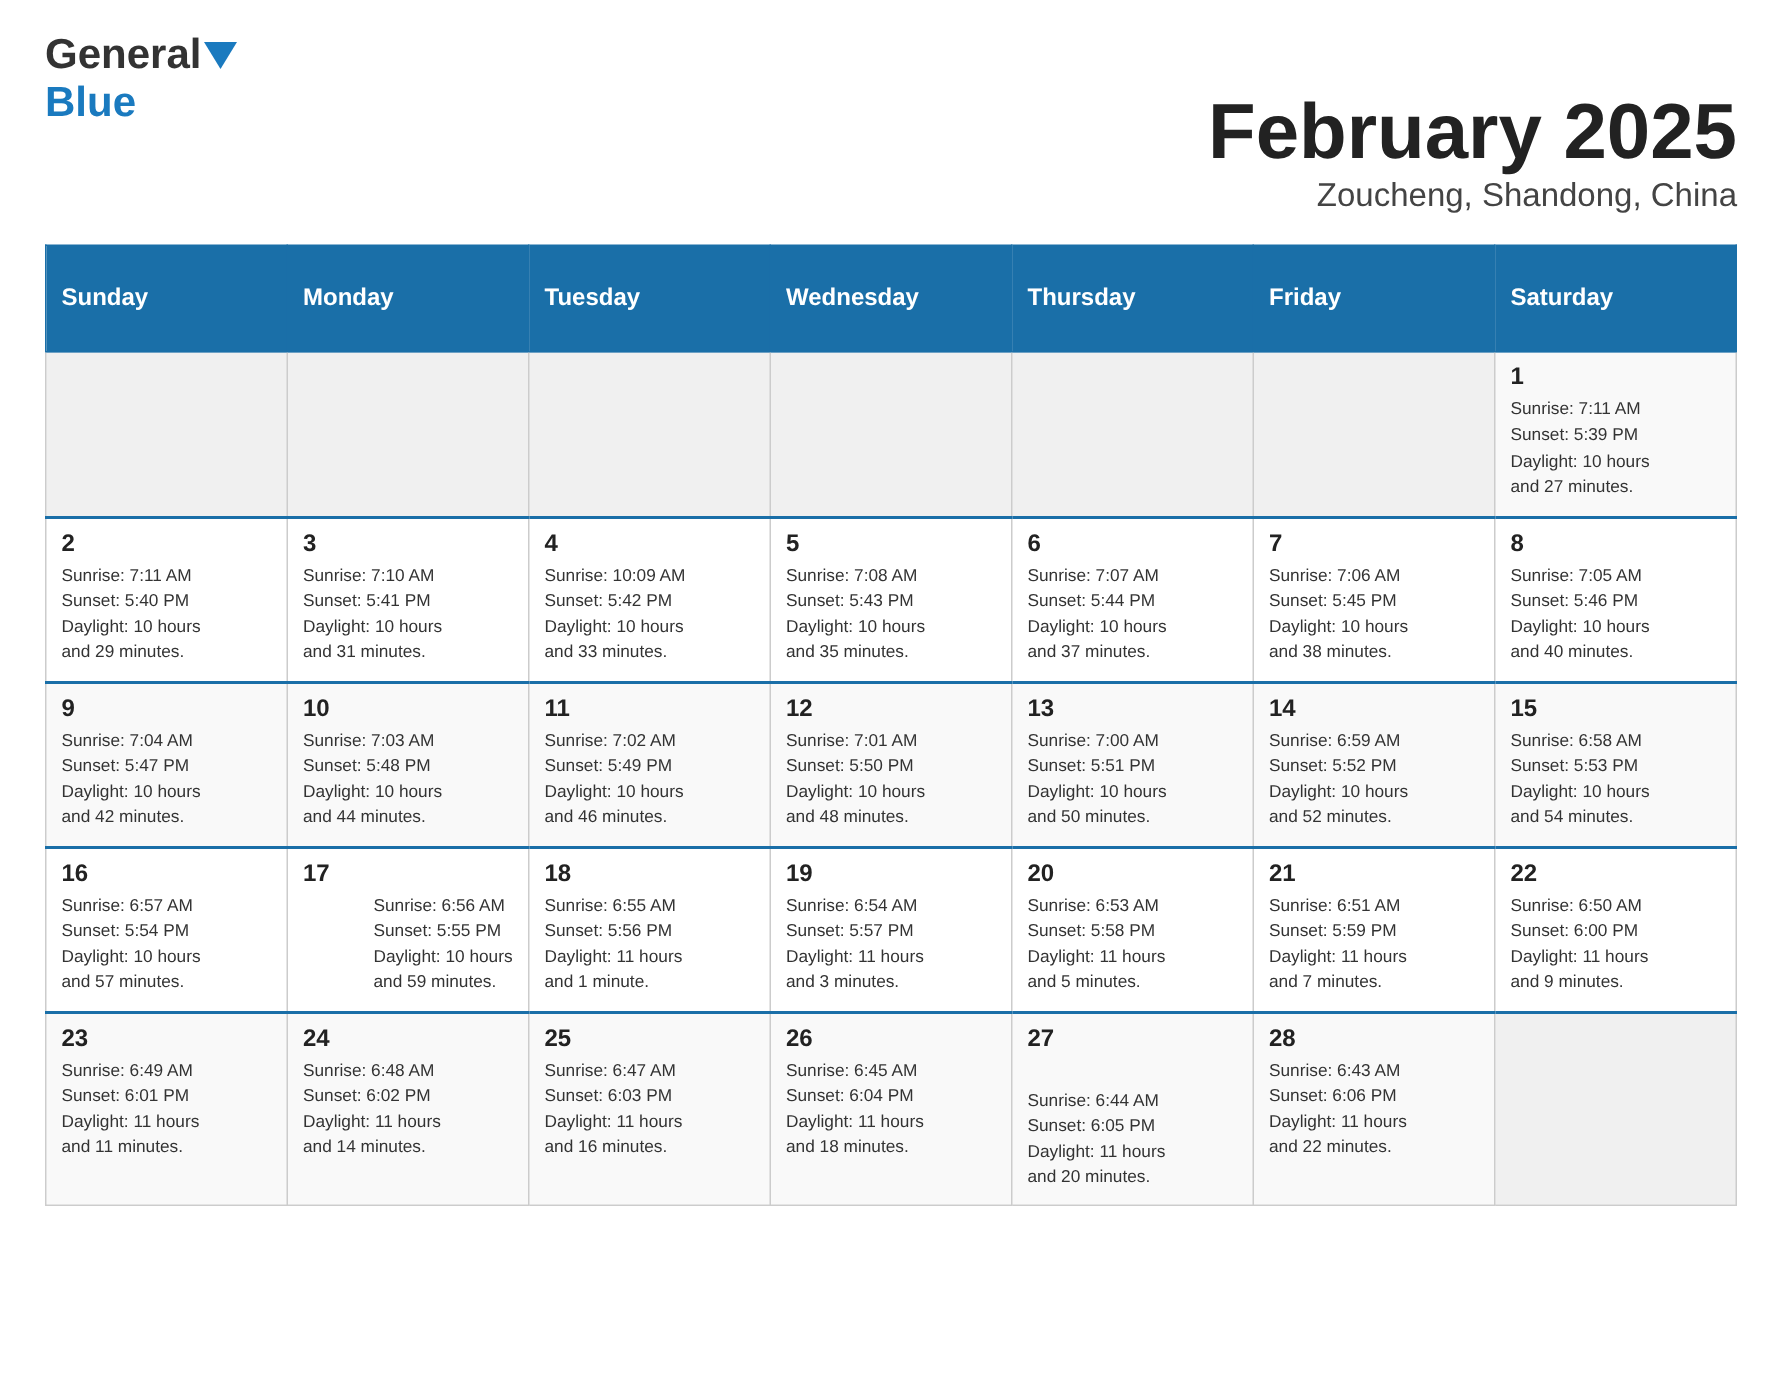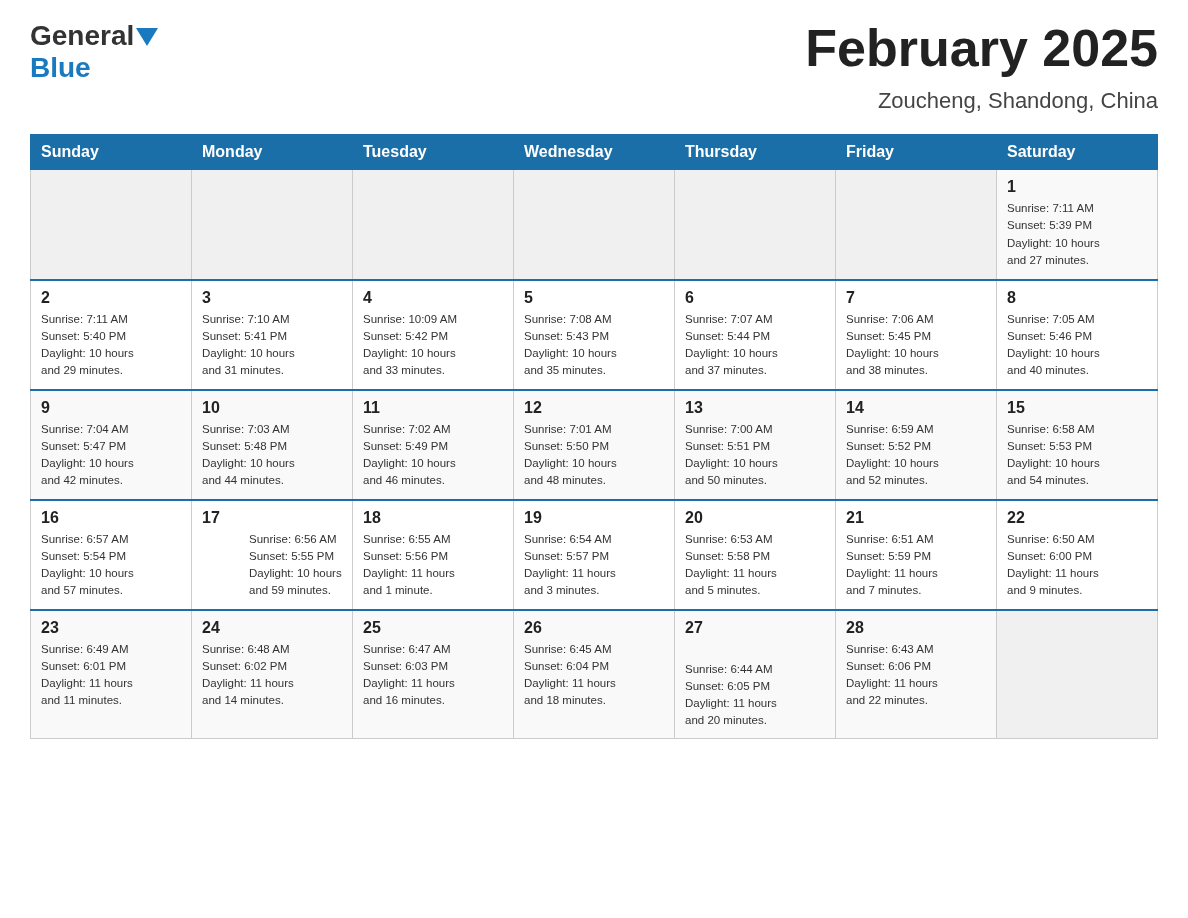--- a/index.html
+++ b/index.html
@@ -40,38 +40,39 @@
       align-items: center;
     }
     .title-block {
       text-align: right;
     }
     .month-title {
       font-size: 52px;
       font-weight: bold;
       color: #222;
       line-height: 1.1;
+      margin-top: 40px;
     }
     .location-subtitle {
       font-size: 22px;
       color: #444;
-      margin-top: 11px;
+      margin-top: 0;
       text-align: right;
     }
     .calendar {
       width: 100%;
       border-collapse: collapse;
       border: 1px solid #ccc;
     }
     .calendar th {
       background-color: #1a6fa8;
       color: #fff;
       font-size: 16px;
       font-weight: bold;
-      padding: 8px 10px;
+      padding: 26px 10px;
       text-align: left;
       border: 1px solid #1a6fa8;
     }
     .calendar td {
       vertical-align: top;
       padding: 8px 10px;
       border: 1px solid #ccc;
       width: calc(100% / 7);
       min-height: 110px;
       height: 110px;

